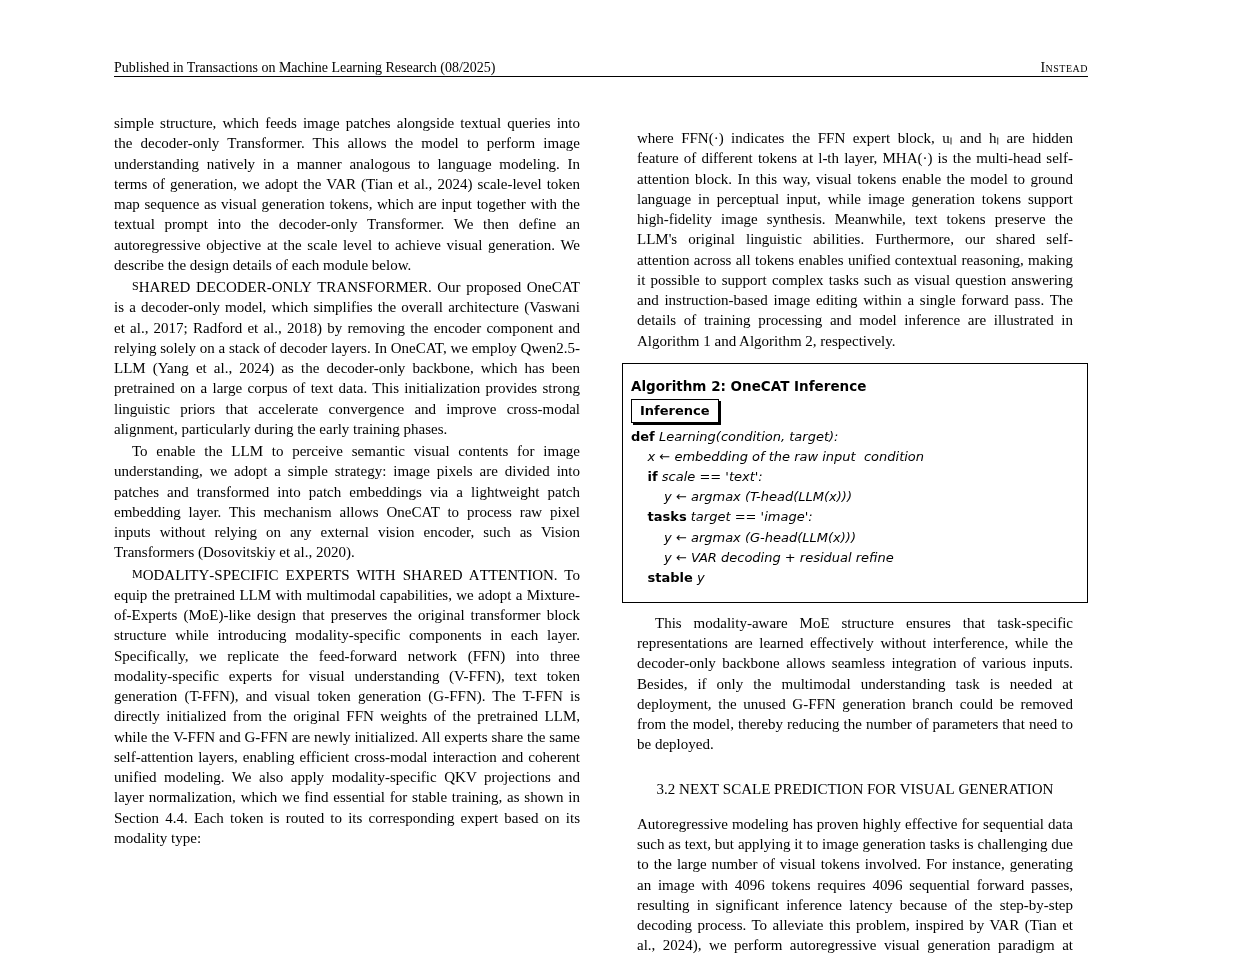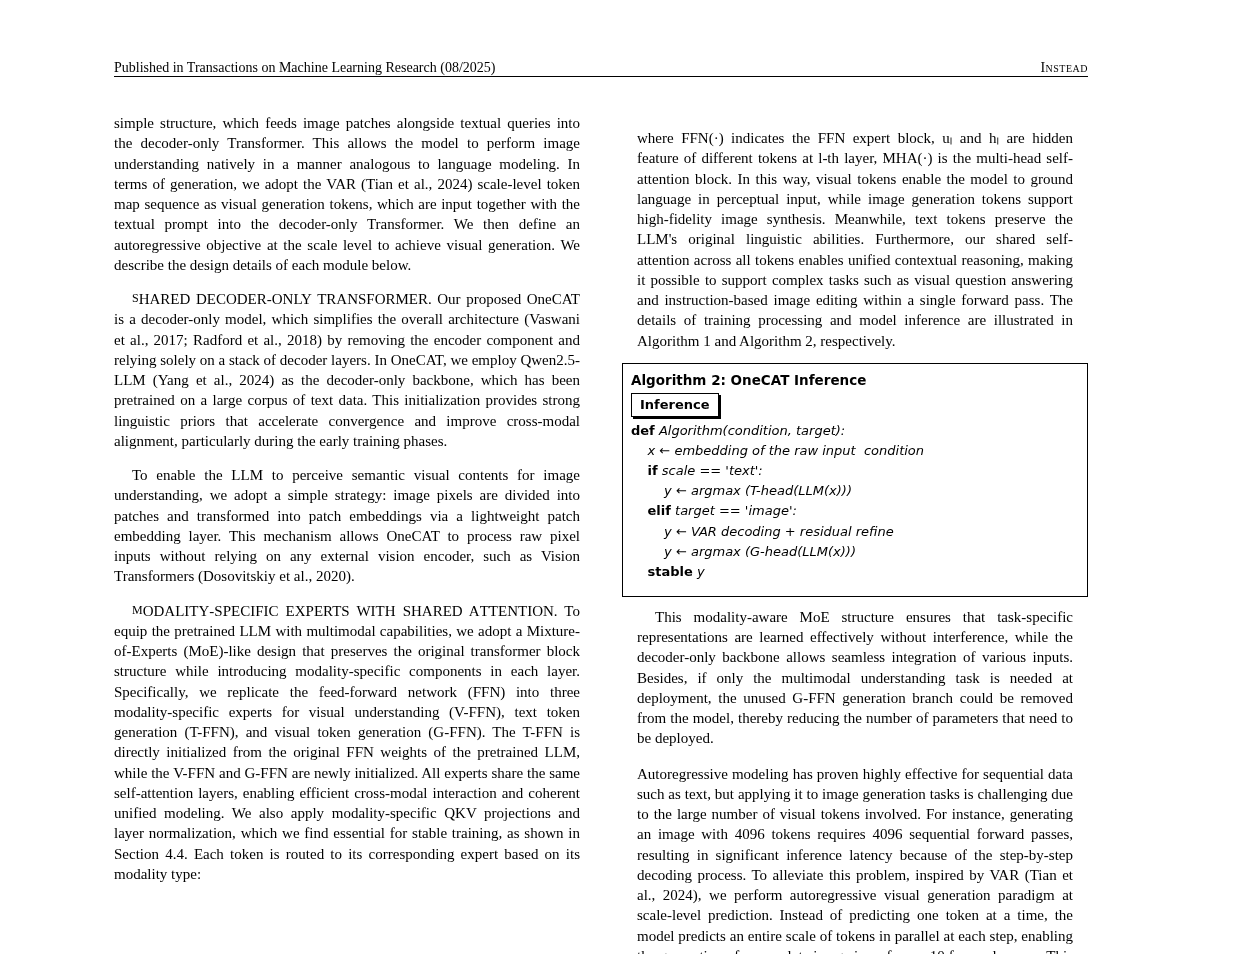--- a/index.html
+++ b/index.html
@@ -30,29 +30,29 @@
     .content-columns {
       display: flex;
       gap: 42px;
       margin-top: 36px;
     }
     .col-left, .col-right {
       width: 466px;
       line-height: 1.35;
     }
     .col-left p { text-align: justify; margin: 0; }
-    .col-left p + p { text-indent: 18px; margin-top: 14px; }
+    .col-left p + p { text-indent: 18px; margin-top: 2px; }
     .small-caps { font-variant: small-caps; }
     .col-right p { text-align: justify; margin: 15px; }
     .col-right .above-box { margin-bottom: 12px; }
     .col-right .below-box { text-indent: 18px; margin-top: 10px; }
 
     .algo-box {
       border: 1px solid #000;
-      padding: 6px 8px 14px 8px;
+      padding: 12px 8px 14px 8px;
       font-family: "Lucida Sans", "DejaVu Sans", Arial, sans-serif;
       font-size: 13px;
       line-height: 1.55;
     }
     .algo-title { font-weight: bold; margin-bottom: 2px; font-size: 13.5px; }
     .func-box {
       display: inline-block;
       border: 1px solid #000;
       box-shadow: 2px 2px 0 #000;
       padding: 1px 8px;
@@ -98,32 +98,35 @@
       </p>
     </div>
 
     <div class="col-right">
       <p class="above-box">where FFN(·) indicates the FFN expert block, uₗ and hₗ are hidden feature of different tokens at l-th layer, MHA(·) is the multi-head self-attention block. In this way, visual tokens enable the model to ground language in perceptual input, while image generation tokens support high-fidelity image synthesis. Meanwhile, text tokens preserve the LLM's original linguistic abilities. Furthermore, our shared self-attention across all tokens enables unified contextual reasoning, making it possible to support complex tasks such as visual question answering and instruction-based image editing within a single forward pass. The details of training processing and model inference are illustrated in Algorithm 1 and Algorithm 2, respectively.</p>
 
       <div class="algo-box">
         <div class="algo-title">Algorithm 2: OneCAT Inference</div>
         <div class="func-box">Inference</div>
         <div class="algo-lines" id="algo-lines">
-            <div class="l"><strong>def</strong><em> Algorithm(condition, target):</em></div>
+            <div class="l"><strong>def</strong><em> Learning(condition, target):</em></div>
             <div class="l">    <em>x ← embedding of the raw input  condition</em></div>
             <div class="l">    <strong>if</strong><em> scale == 'text':</em></div>
             <div class="l">        <em>y ← argmax (T-head(LLM(x)))</em></div>
-            <div class="l">    <strong>elif</strong><em> target == 'image':</em></div>
+            <div class="l">    <strong>tasks</strong><em> target == 'image':</em></div>
+            <div class="l">        <em>y ← argmax (G-head(LLM(x)))</em></div>
             <div class="l">        <em>y ← VAR decoding + residual refine</em></div>
-            <div class="l">        <em>y ← argmax (G-head(LLM(x)))</em></div>
             <div class="l">    <strong>stable</strong><em> y</em></div>
           </div>
       </div>
 
       <p class="below-box">This modality-aware MoE structure ensures that task-specific representations are learned effectively without interference, while the decoder-only backbone allows seamless integration of various inputs. Besides, if only the multimodal understanding task is needed at deployment, the unused G-FFN generation branch could be removed from the model, thereby reducing the number of parameters that need to be deployed.</p>
 
+      <div class="subhead">
+        <span>3.2 </span><span>N</span><span class="small-caps">EXT</span><span> S</span><span class="small-caps">CALE</span><span> P</span><span class="small-caps">REDICTION FOR</span><span> V</span><span class="small-caps">ISUAL</span><span> G</span><span class="small-caps">ENERATION</span>
+      </div>
 
       <p class="justify-para">Autoregressive modeling has proven highly effective for sequential data such as text, but applying it to image generation tasks is challenging due to the large number of visual tokens involved. For instance, generating an image with 4096 tokens requires 4096 sequential forward passes, resulting in significant inference latency because of the step-by-step decoding process. To alleviate this problem, inspired by VAR (Tian et al., 2024), we perform autoregressive visual generation paradigm at scale-level prediction. Instead of predicting one token at a time, the model predicts an entire scale of tokens in parallel at each step, enabling the generation of a complete image in as few as 10 forward passes. This substantially accelerates image generation without compromising quality.</p>
 
     </div>
   </div>
 
 </div>
 
 </body></html>

